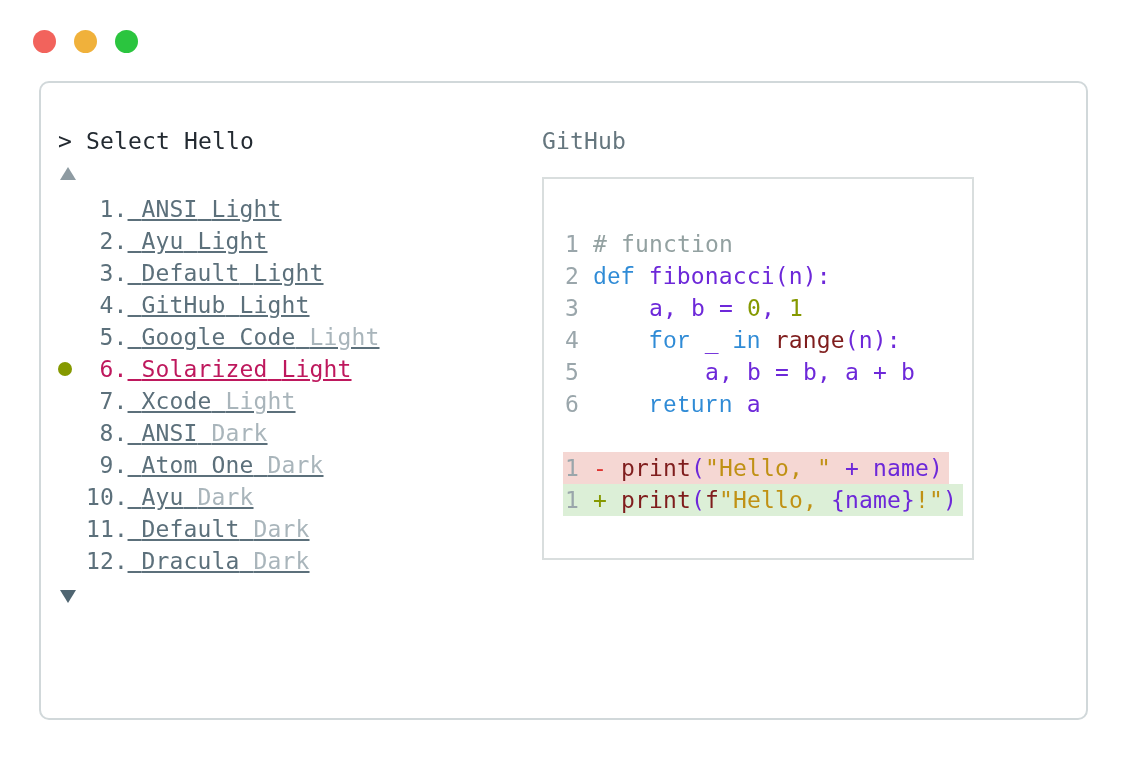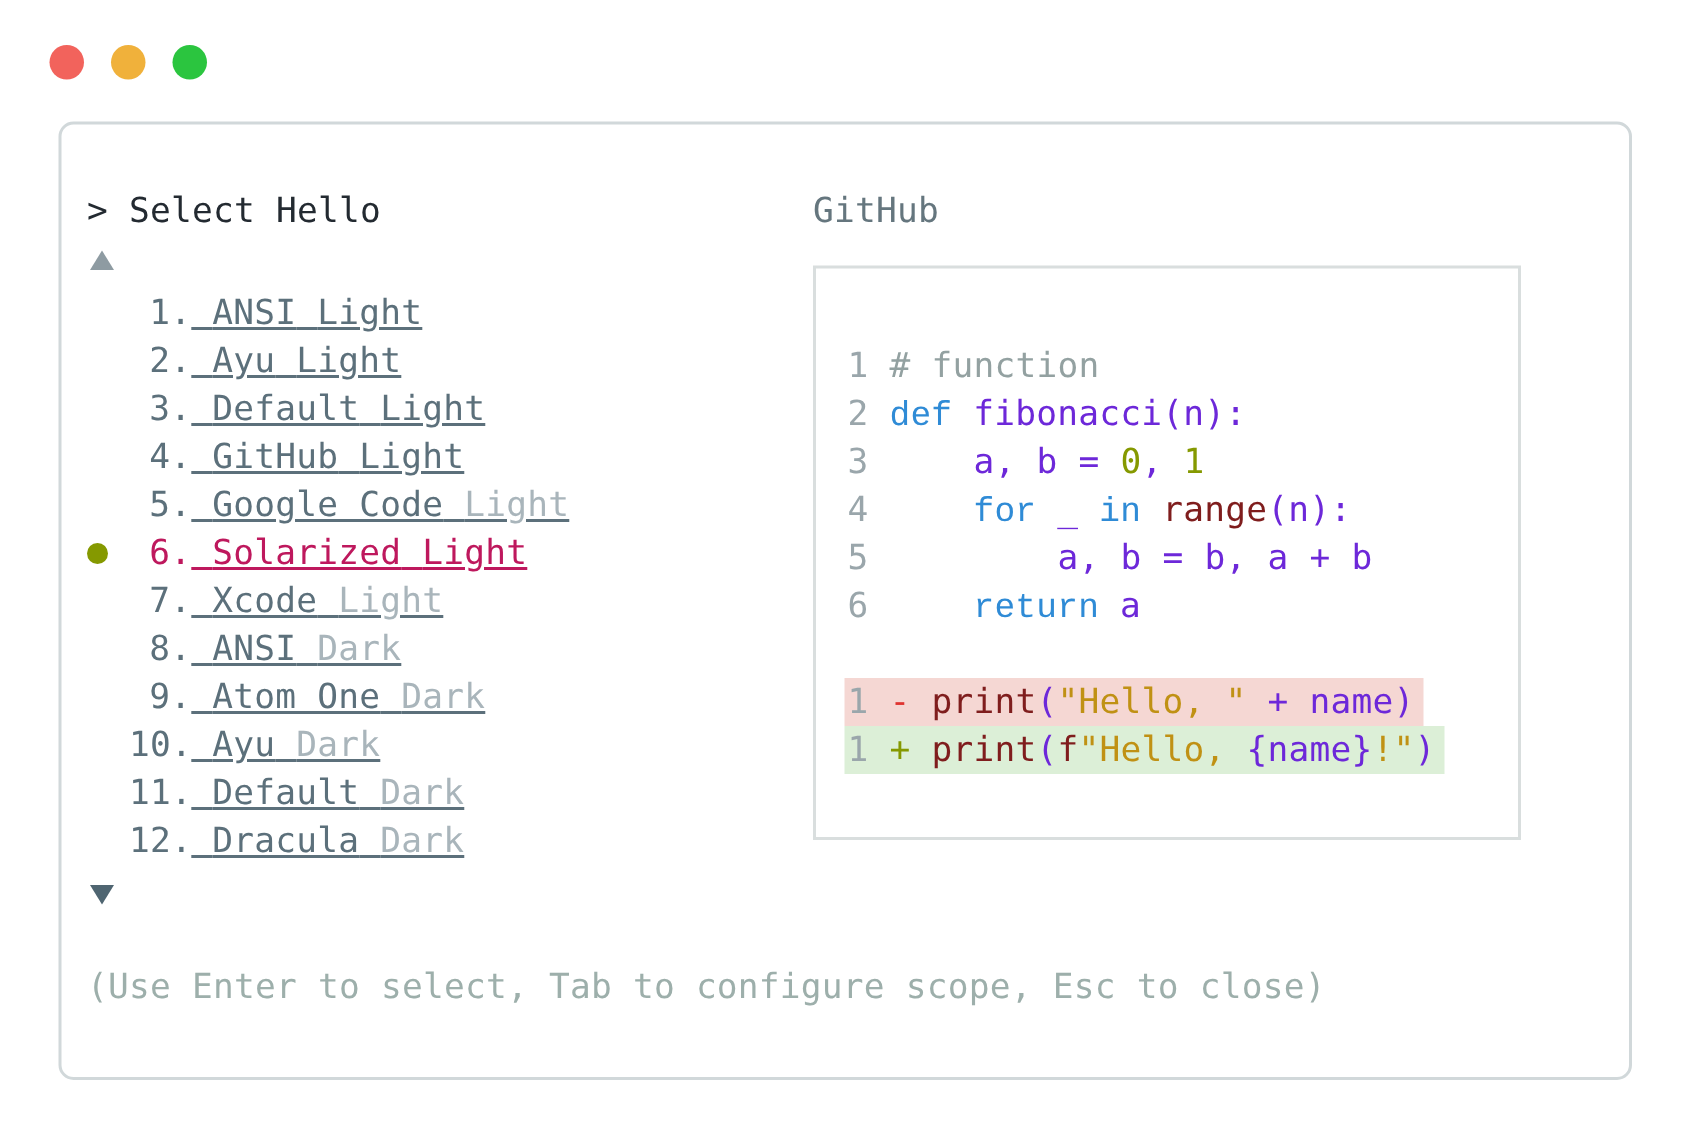--- a/index.html
+++ b/index.html
@@ -36,21 +36,21 @@
   .theme-row{position:relative;height:32px;padding-left:28px;color:#5c707b;cursor:default;text-decoration:underline;}
   .theme-row .num{display:inline-block;width:3ch;text-align:right;}
   .theme-row .variant.dim{color:#a9b5bb;}
   .theme-row.selected, .theme-row.selected .variant{color:#be185d;}
   .theme-row .bullet{position:absolute;left:0;top:9px;width:14px;height:14px;border-radius:50%;background:#859900;}
 
   .hint{left:17px;top:559px;color:#9dafab;}
 
   
   .preview-box{
-    left:501px;top:94px;width:472px;height:383px;box-sizing:border-box;
+    left:501px;top:94px;width:432px;height:383px;box-sizing:border-box;
     border:2px solid #d9dede;background:#ffffff;
   }
   .code{position:absolute;left:21px;top:49px;white-space:pre;}
   .code-line{height:32px;}
   .code-line .lineno{color:#9aa6ab;}
   .code-line.diff{width:max-content;padding:0 6px 0 2px;margin-left:-2px;}
   .code-line.diff-del{background:#f5d7d3;}
   .code-line.diff-add{background:#dcefd7;}
   .sign-del{color:#df3330;}
   .sign-add{color:#859900;}
@@ -80,15 +80,14 @@
   <div class="scroll-arrow up-arrow"></div>
 
   <div class="theme-list"><div class="theme-row"><span class="num">1.</span> <span class="name">ANSI</span> <span class="variant">Light</span></div><div class="theme-row"><span class="num">2.</span> <span class="name">Ayu</span> <span class="variant">Light</span></div><div class="theme-row"><span class="num">3.</span> <span class="name">Default</span> <span class="variant">Light</span></div><div class="theme-row"><span class="num">4.</span> <span class="name">GitHub</span> <span class="variant">Light</span></div><div class="theme-row"><span class="num">5.</span> <span class="name">Google Code</span> <span class="variant dim">Light</span></div><div class="theme-row selected"><span class="bullet"></span><span class="num">6.</span> <span class="name">Solarized</span> <span class="variant">Light</span></div><div class="theme-row"><span class="num">7.</span> <span class="name">Xcode</span> <span class="variant dim">Light</span></div><div class="theme-row"><span class="num">8.</span> <span class="name">ANSI</span> <span class="variant dim">Dark</span></div><div class="theme-row"><span class="num">9.</span> <span class="name">Atom One</span> <span class="variant dim">Dark</span></div><div class="theme-row"><span class="num">10.</span> <span class="name">Ayu</span> <span class="variant dim">Dark</span></div><div class="theme-row"><span class="num">11.</span> <span class="name">Default</span> <span class="variant dim">Dark</span></div><div class="theme-row"><span class="num">12.</span> <span class="name">Dracula</span> <span class="variant dim">Dark</span></div></div>
 
   <div class="scroll-arrow down-arrow"></div>
 
   <div class="preview-box">
     <div class="code"><div class="code-line"><span class="lineno">1</span> <span class="c-comment"># function</span></div><div class="code-line"><span class="lineno">2</span> <span class="c-keyword">def</span><span class="c-default"> fibonacci(n):</span></div><div class="code-line"><span class="lineno">3</span> <span class="c-default">    a, b = </span><span class="c-number">0</span><span class="c-default">, </span><span class="c-number">1</span></div><div class="code-line"><span class="lineno">4</span> <span class="c-default">    </span><span class="c-keyword">for</span><span class="c-default"> _ </span><span class="c-keyword">in</span><span class="c-default"> </span><span class="c-builtin">range</span><span class="c-default">(n):</span></div><div class="code-line"><span class="lineno">5</span> <span class="c-default">        a, b = b, a + b</span></div><div class="code-line"><span class="lineno">6</span> <span class="c-default">    </span><span class="c-keyword">return</span><span class="c-default"> a</span></div><div class="spacer"></div><div class="code-line diff diff-del"><span class="lineno">1</span> <span class="sign-del">-</span> <span class="c-builtin">print</span><span class="c-default">(</span><span class="c-string">"Hello, "</span><span class="c-default"> + name)</span></div><div class="code-line diff diff-add"><span class="lineno">1</span> <span class="sign-add">+</span> <span class="c-builtin">print</span><span class="c-default">(</span><span class="c-builtin">f</span><span class="c-string">"Hello, </span><span class="c-default">{name}</span><span class="c-string">!"</span><span class="c-default">)</span></div></div>
   </div>
 
-  <div class="hint">(Use Enter to select, Tab to configure scope, Esc to close)</div>
 
 </div>
 
 </body></html>

